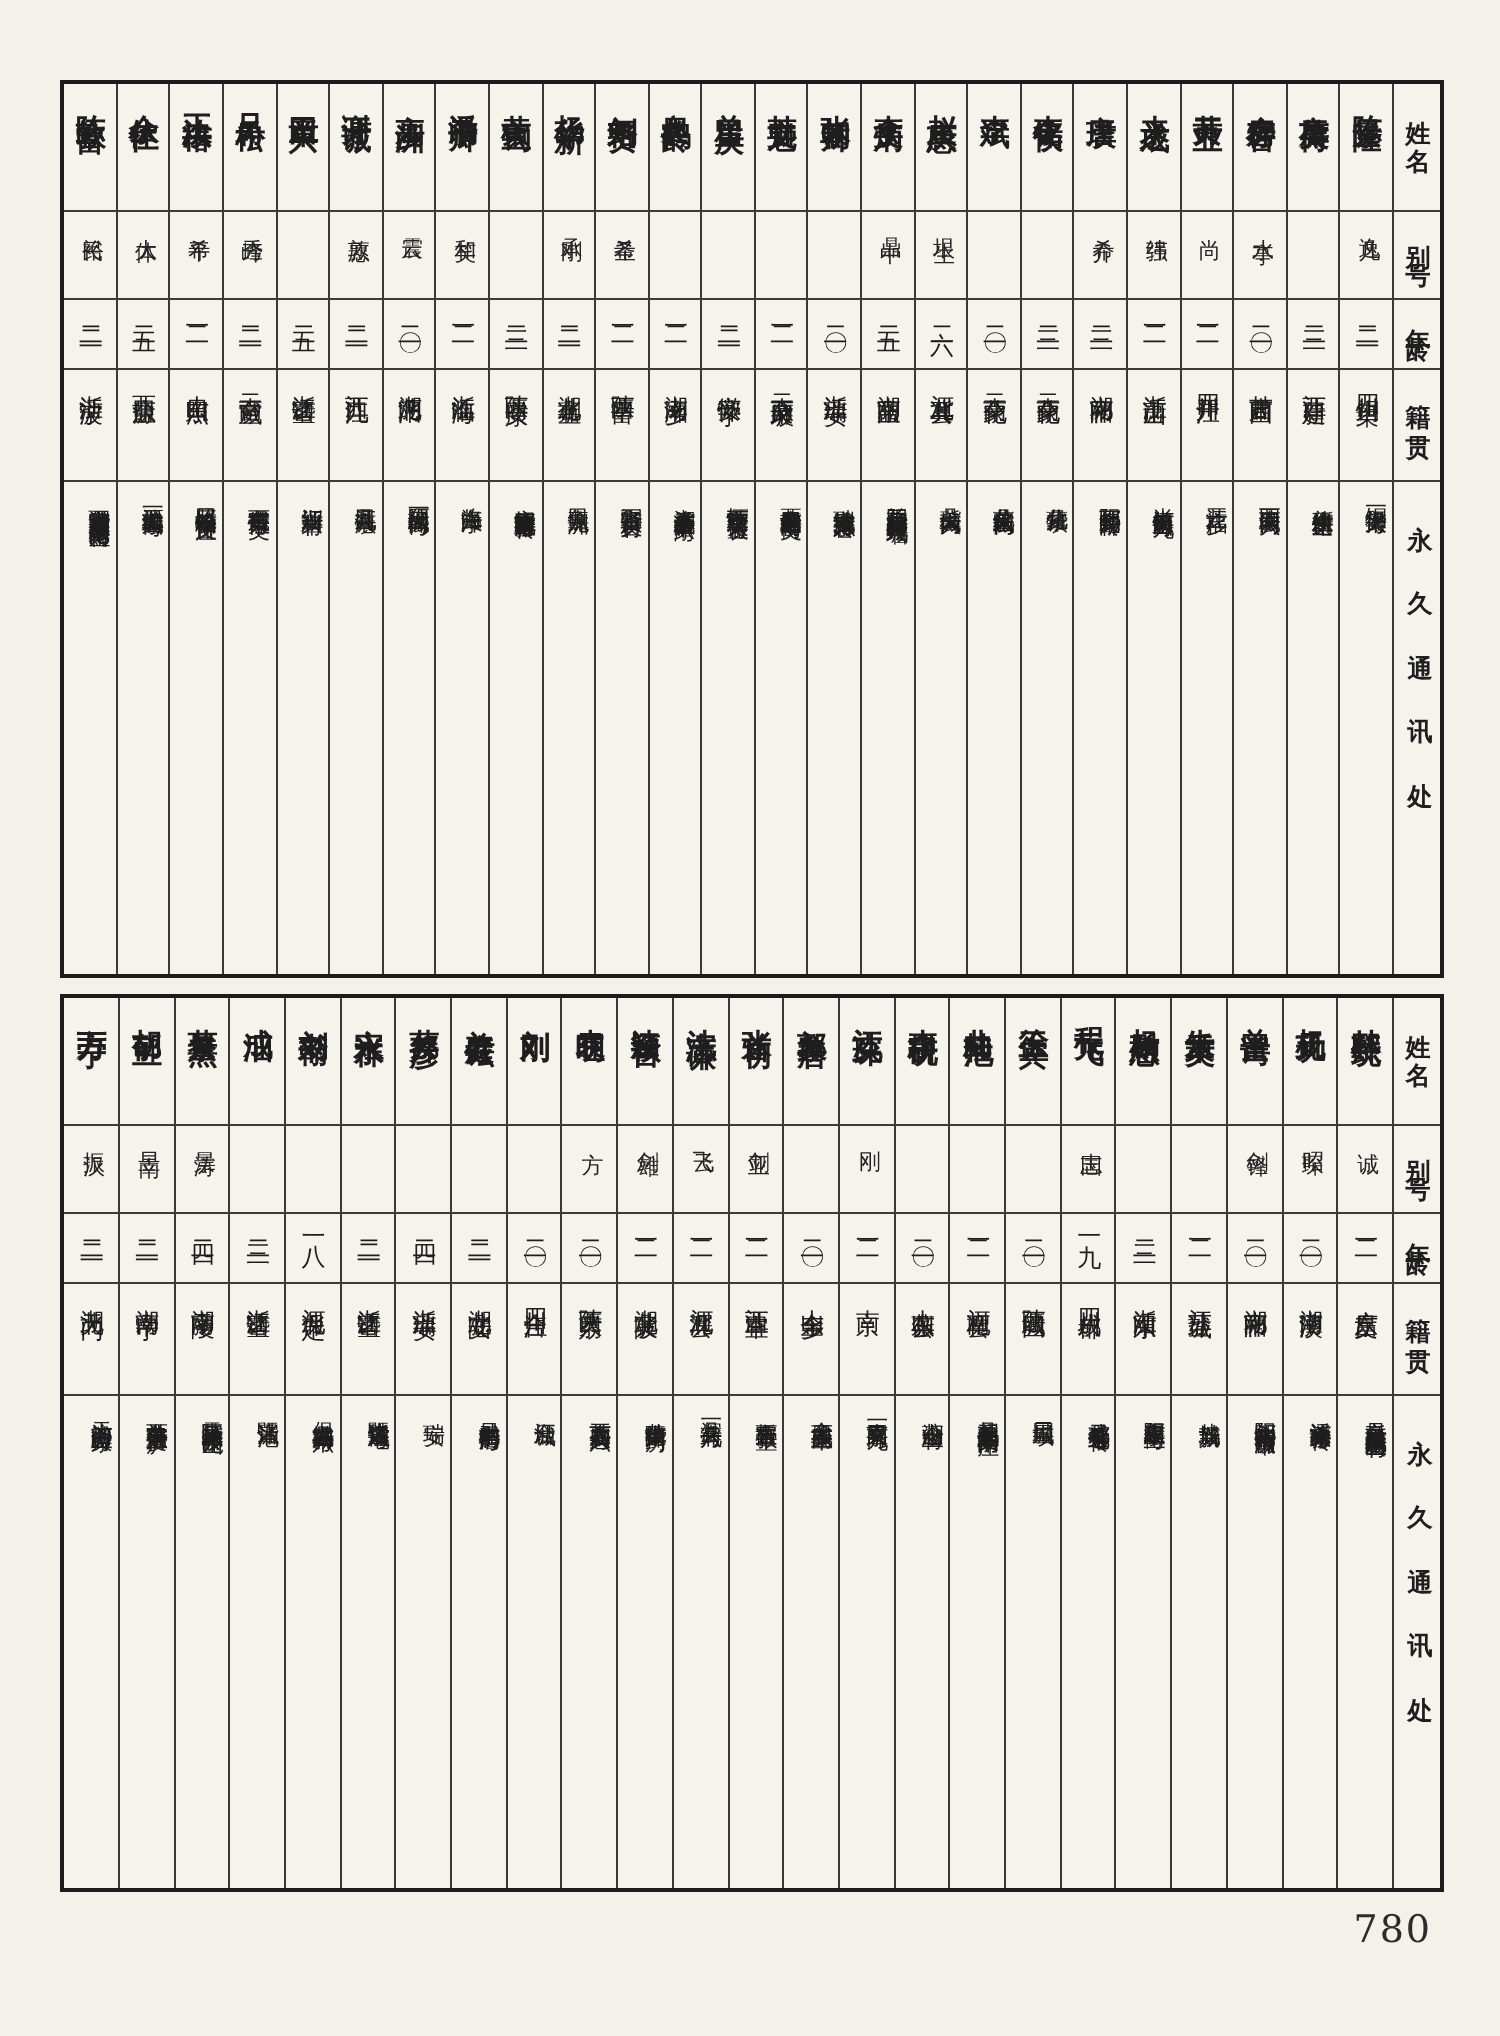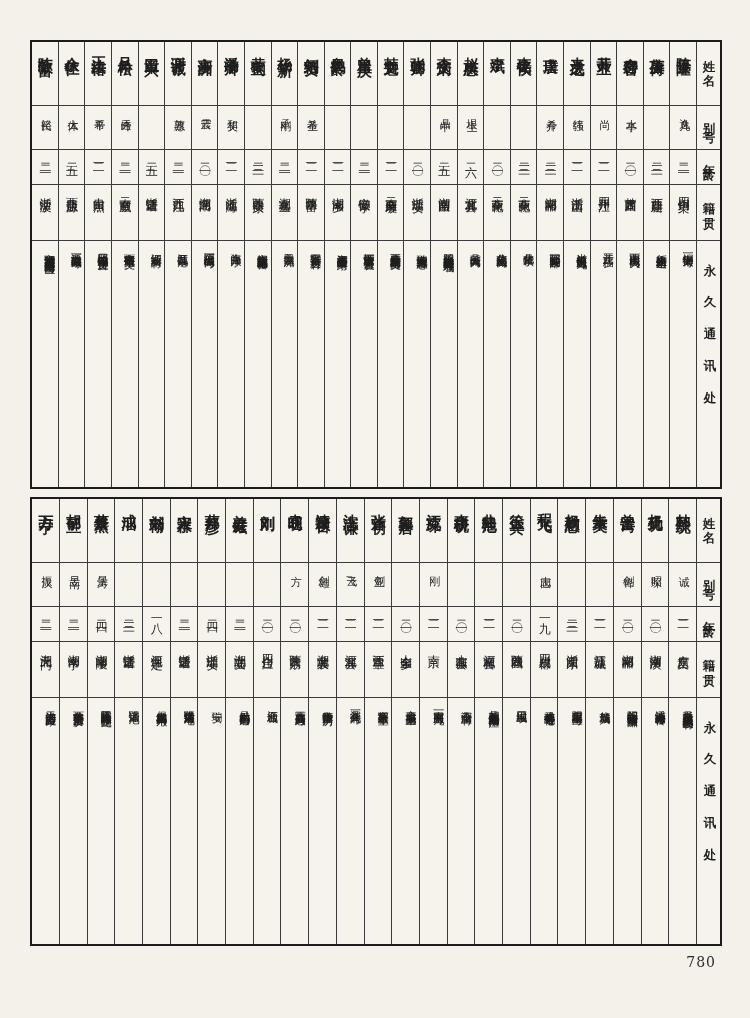--- a/index.html
+++ b/index.html
@@ -65,21 +65,21 @@
   
   .hlabel{font-size:12.5px;font-weight:700;}
   .h-name{letter-spacing:14px;padding-top:8px;}
   .h-alias{letter-spacing:9px;padding-top:6px;}
   .h-age{letter-spacing:4px;padding-top:4px;}
   .h-native{letter-spacing:15px;padding-top:7px;}
   .h-addr{letter-spacing:32px;padding-top:12px;}
   .page-num{
     position:absolute;
     top:954px;right:34px;
-    font-size:14px;
+    font-size:19px;
     color:#2c2c2c;
     font-family:"DejaVu Serif",serif;
     letter-spacing:1px;
   }
 </style>
 </head>
 <body>
 
 <div class="page">
   <section class="dir-table" id="table-top">

